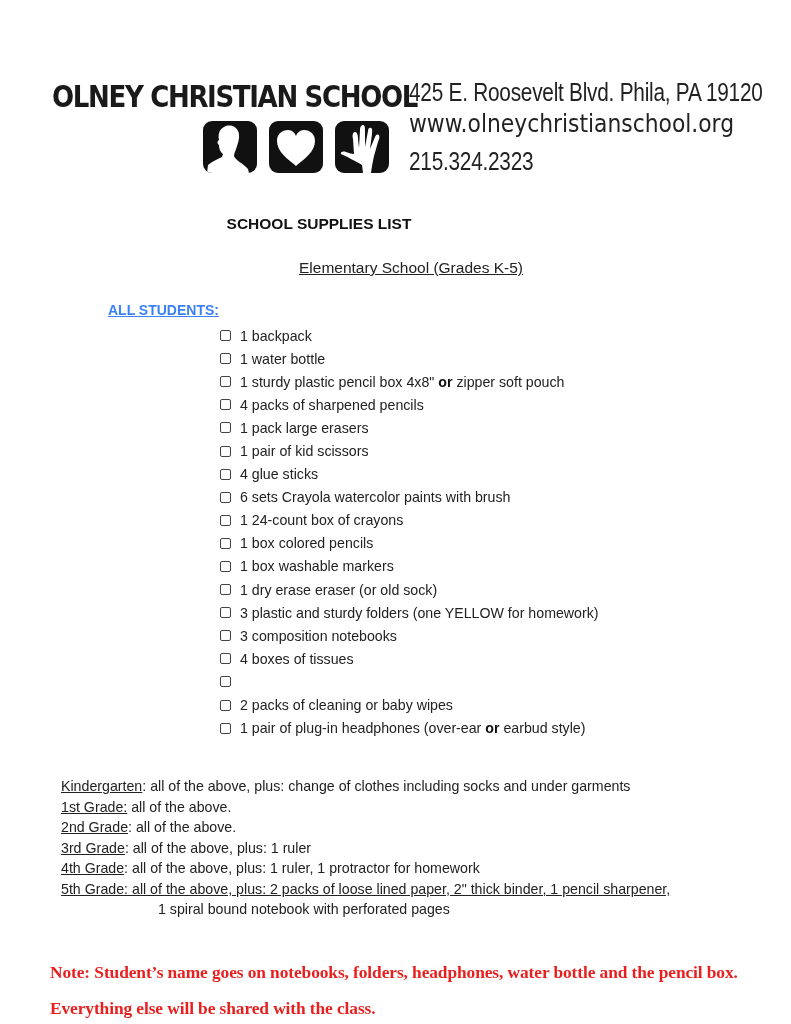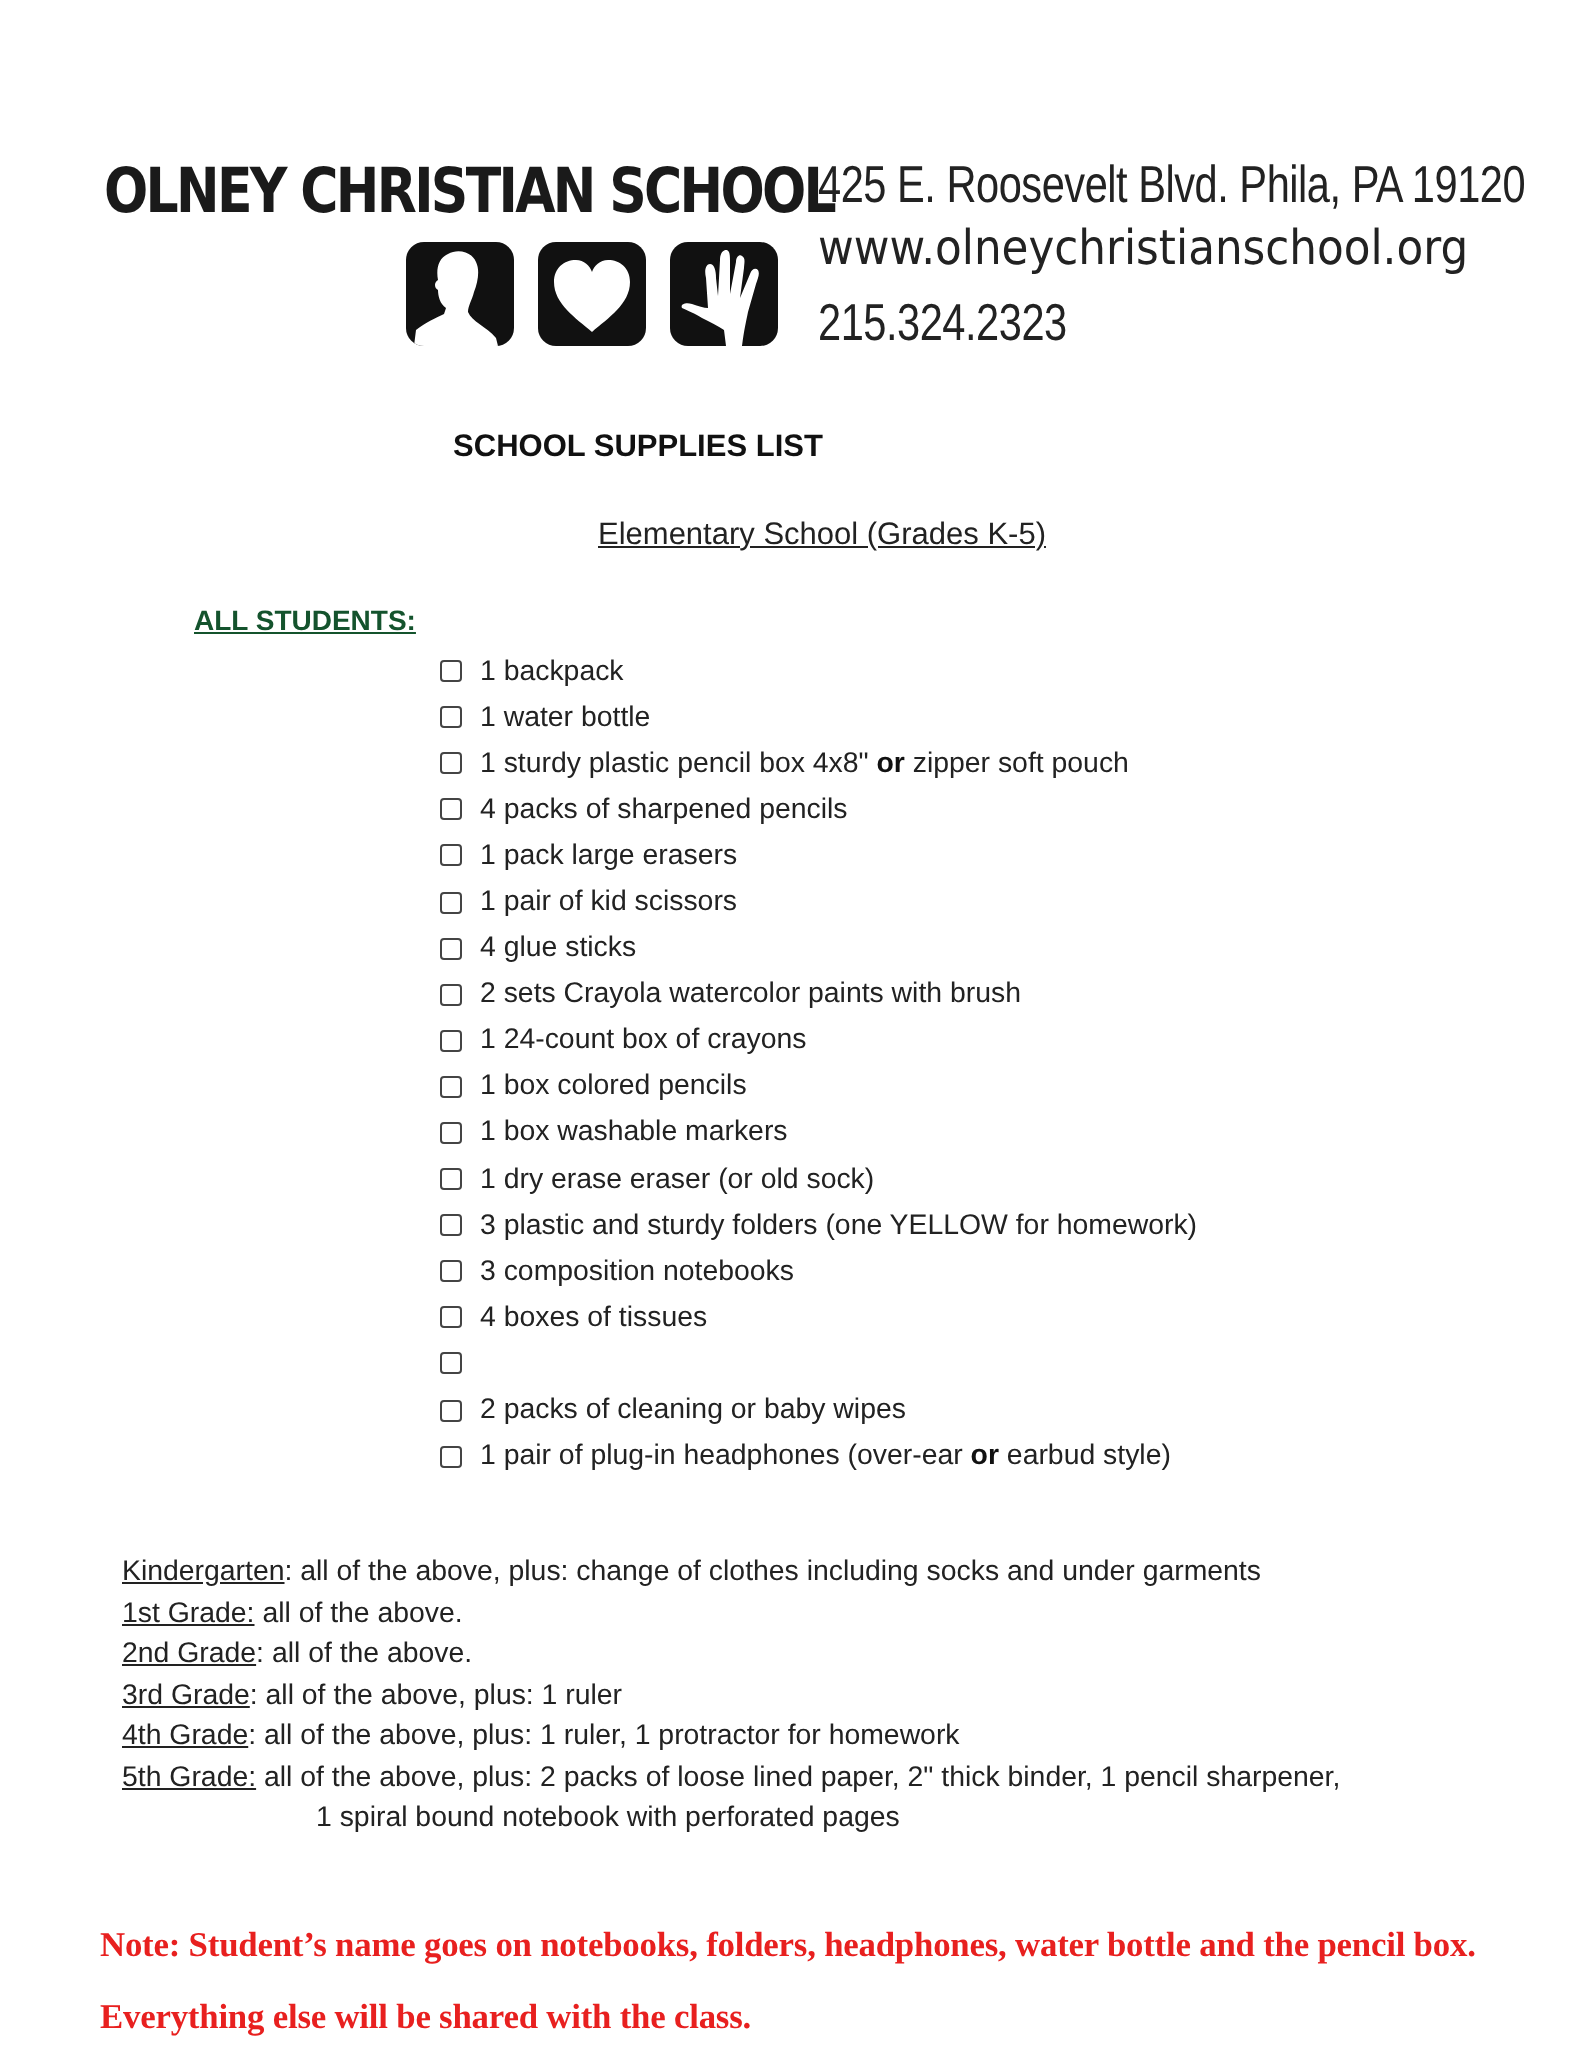--- a/index.html
+++ b/index.html
@@ -34,22 +34,22 @@
     }
     .title {
       position: absolute; left: 0; width: 638px; top: 215px; text-align: center;
       font-weight: bold; font-size: 15.5px; color: #111;
     }
     .subtitle {
       position: absolute; left: 0; width: 822px; top: 259px; text-align: center;
       font-size: 15.5px; text-decoration: underline; color: #222;
     }
     .all-students {
-      position: absolute; left: 97px; top: 302px;
-      font-weight: bold; font-size: 14px; text-decoration: underline; color: #14532d;
+      position: absolute; left: 108px; top: 302px;
+      font-weight: bold; font-size: 14px; text-decoration: underline; color: #3b82f6;
     }
     .supply-list { position: absolute; left: 220px; top: 324px; margin: 0; padding: 0; list-style: none; }
     .supply-item {
       display: flex; align-items: center; height: 23.1px;
       font-size: 14.2px; color: #222; white-space: nowrap;
     }
     .checkbox {
       width: 11px; height: 11px; border: 1.3px solid #444; border-radius: 2px;
       margin-right: 9px; flex-shrink: 0; box-sizing: border-box;
     }
@@ -125,21 +125,21 @@
     <li class="supply-item">
       <span class="checkbox"></span>
       <span><span>1 pair of kid scissors</span></span>
     </li>
     <li class="supply-item">
       <span class="checkbox"></span>
       <span><span>4 glue sticks</span></span>
     </li>
     <li class="supply-item">
       <span class="checkbox"></span>
-      <span><span>2 sets Crayola watercolor paints with brush</span></span>
+      <span><span>6 sets Crayola watercolor paints with brush</span></span>
     </li>
     <li class="supply-item">
       <span class="checkbox"></span>
       <span><span>1 24-count box of crayons</span></span>
     </li>
     <li class="supply-item">
       <span class="checkbox"></span>
       <span><span>1 box colored pencils</span></span>
     </li>
     <li class="supply-item">
@@ -174,17 +174,17 @@
       <span><span>1 pair of plug-in headphones (over-ear </span><b>or</b><span> earbud style)</span></span>
     </li>
   </ul>
 
 <div class="grades" id="grades">
     <div class="grade-line"><span class="grade-label">Kindergarten</span><span>:</span><span style="white-space: pre;"> all of the above, plus: change of clothes including socks and under garments</span></div>
     <div class="grade-line"><span class="grade-label">1st Grade:</span><span></span><span style="white-space: pre;"> all of the above.</span></div>
     <div class="grade-line"><span class="grade-label">2nd Grade</span><span>:</span><span style="white-space: pre;"> all of the above.</span></div>
     <div class="grade-line"><span class="grade-label">3rd Grade</span><span>:</span><span style="white-space: pre;"> all of the above, plus: 1 ruler</span></div>
     <div class="grade-line"><span class="grade-label">4th Grade</span><span>:</span><span style="white-space: pre;"> all of the above, plus: 1 ruler, 1 protractor for homework</span></div>
-    <div class="grade-line"><span class="grade-label">5th Grade:</span><span></span><span style="white-space: pre;"> all of the above, plus: 2 packs of loose lined paper, 2" thick binder, 1 pencil sharpener,</span></div>
+    <div class="grade-line"><span class="grade-label">5th Grade:</span><span></span><span style="white-space: pre; text-decoration: underline;"> all of the above, plus: 2 packs of loose lined paper, 2" thick binder, 1 pencil sharpener,</span></div>
     <div class="grade-line grade-cont">1 spiral bound notebook with perforated pages</div>
   </div>
 
 <div class="note">Note: Student’s name goes on notebooks, folders, headphones, water bottle and the pencil box.  Everything else will be shared with the class.</div>
 
 </body></html>

